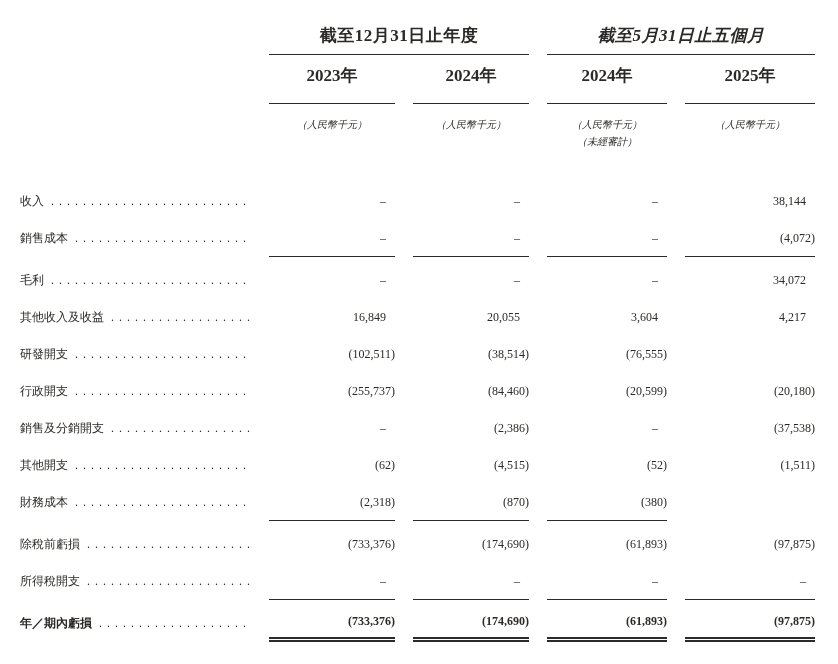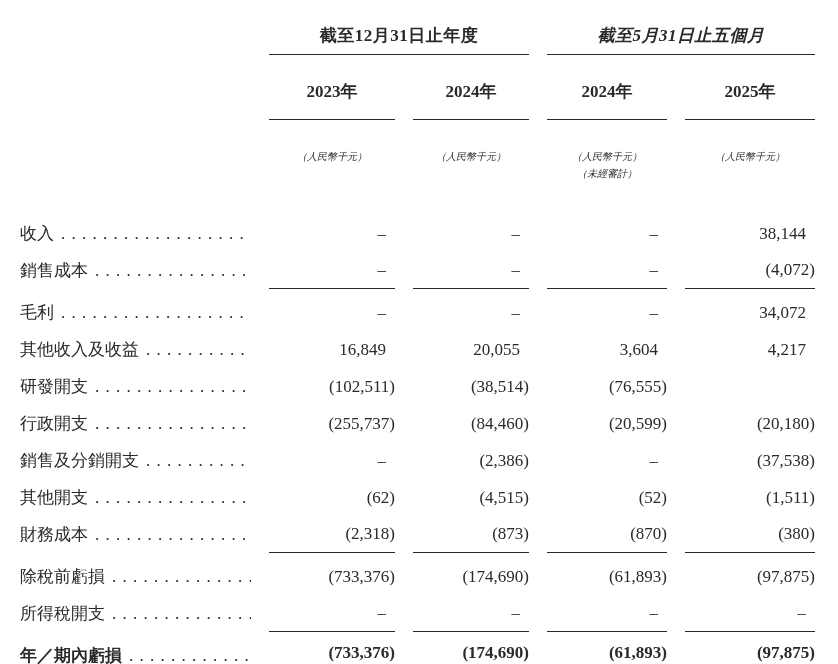--- a/index.html
+++ b/index.html
@@ -16,21 +16,21 @@
     color:var(--ink);position:relative;overflow:hidden;
     margin:0 auto;
   }
   .fin-table{position:absolute;left:15px;top:24px;width:805px;}
 
   
   .hdr-grid{
     display:grid;
     grid-template-columns:var(--cols);
     column-gap:var(--gap);
-    row-gap:25px;
+    row-gap:9px;
     font-size:17px;
   }
   .hdr-spacer{grid-column:1;grid-row:1 / span 3;}
   .group{
     text-align:center;font-weight:bold;
     padding-bottom:7px;border-bottom:1.5px solid var(--ink);
     grid-row:1;letter-spacing:.5px;white-space:nowrap;
   }
   .g1{grid-column:2 / span 2;}
   .g2{grid-column:4 / span 2;font-style:italic;}
@@ -49,21 +49,21 @@
   .unit .note:empty{display:none;}
 
   
   .tbody{margin-top:33px;}
   .row{
     display:grid;
     grid-template-columns:var(--cols);
     column-gap:var(--gap);
     height:37px;
     align-items:center;
-    font-size:17px;
+    font-size:12px;
   }
   .row.gap-top{margin-top:5px;}
   .row.bold{font-weight:bold;}
   .lbl{
     display:flex;align-items:baseline;overflow:hidden;
     padding-left:5px;white-space:nowrap;align-self:center;
   }
   .lbl-text{flex:0 0 auto;}
   .leader{
     flex:1 1 auto;overflow:hidden;white-space:nowrap;
@@ -265,23 +265,20 @@
 
   <div class="row">
     <div class="lbl">
       <span class="lbl-text">財務成本</span>
       <span class="leader">. . . . . . . . . . . . . . . . . . . . . . . . . . . . . . . . . . . .</span>
     </div>
     <div class="cell u-single">
             <span class="num">(2,318)</span>
           </div>
     <div class="cell u-single">
-            <span class="num">(873)</span>
-          </div>
-    <div class="cell u-single">
             <span class="num">(870)</span>
           </div>
     <div class="cell u-single">
             <span class="num">(380)</span>
           </div>
   </div>
 
   <div class="row gap-top">
     <div class="lbl">
       <span class="lbl-text">除稅前虧損</span>

